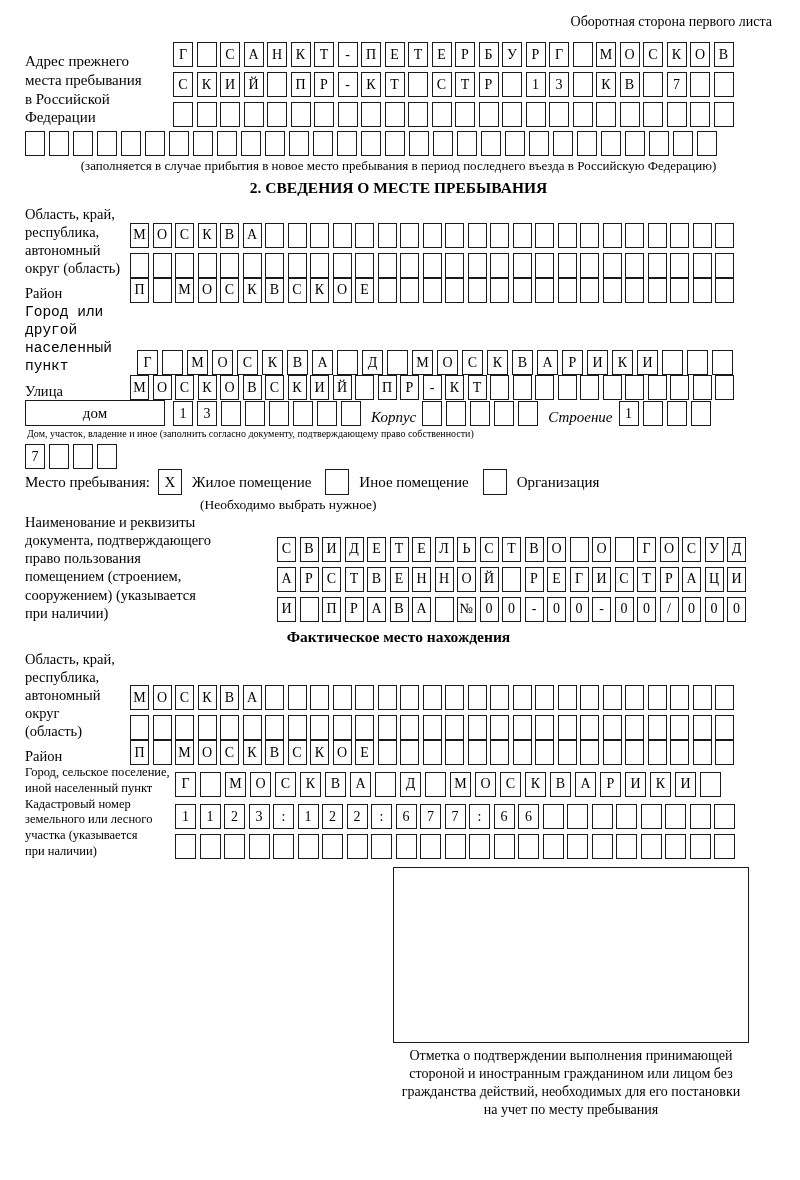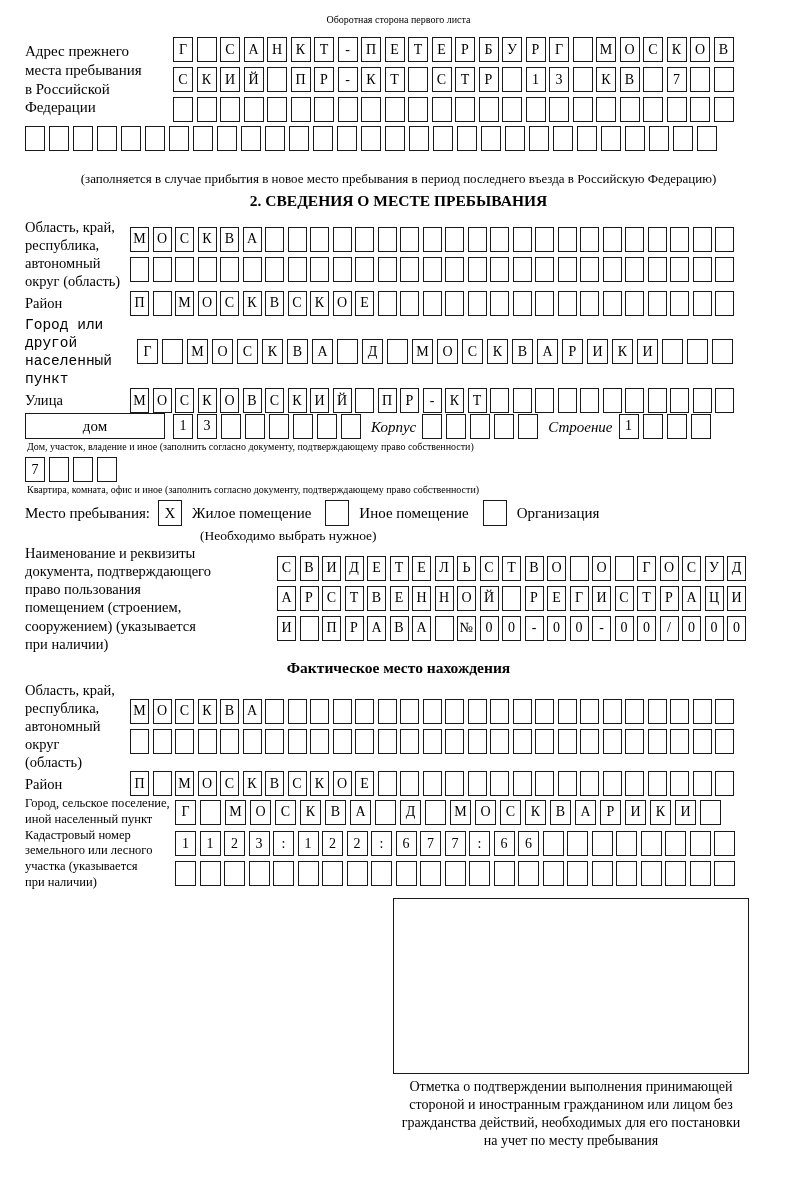--- a/index.html
+++ b/index.html
@@ -2,41 +2,41 @@
 <html><head>
 <meta charset="utf-8">
 <style>
   html,body{margin:0;padding:0;background:#fff;}
   .page{
     width:800px;height:1180px;box-sizing:border-box;position:relative;
     background:#fff;color:#000;
     font-family:"Liberation Serif","DejaVu Serif",serif;
     padding:14px 28px 0 25px;overflow:hidden;
   }
-  .hdr{text-align:center;font-size:10px;margin-bottom:12px;}
-  .row{display:flex;align-items:center;margin-bottom:0;}
+  .hdr{text-align:right;font-size:14px;margin-bottom:12px;}
+  .row{display:flex;align-items:flex-end;margin-bottom:0;}
   .lbl{font-size:14.5px;line-height:1.25;flex:none;}
   .ml{white-space:pre-line;}
   .w148{width:148px;font-size:15px;}
   .w105{width:105px;}
   .w112{width:112px;font-family:Liberation Mono, monospace;}
   .w252{width:252px;}
   .w150{width:150px;font-size:12.5px;}
   .cellrows{display:flex;flex-direction:column;gap:5px;}
   .cells{display:flex;gap:4px;flex:none;}
   .cells.g35{gap:3.5px;}
   .cell{
     flex:none;height:23px;border:1.6px solid #1a1a1a;background:#fff;
     display:flex;align-items:center;justify-content:center;
     font-size:14px;font-family:"Liberation Serif",serif;box-sizing:content-box;
   }
   .w17 .cell{width:17px;}
   .w18 .cell{width:18px;}
   .w19 .cell{width:19px;}
-  .caption{font-size:13px;text-align:center;margin:20px 0 5px;}
+  .caption{font-size:13px;text-align:center;margin:2px 0 5px;}
   .caption.left{text-align:left;font-size:10px;margin:2px 0 5px 2px;}
   .sec-title{font-weight:bold;font-size:15.5px;text-align:center;margin:4px 0 8px;}
   .framebox{
     border:1.6px solid #1a1a1a;height:26px;box-sizing:border-box;flex:none;
     display:flex;align-items:center;justify-content:center;font-size:15px;
   }
   .domw{width:140px;margin-right:8px;}
   .aptw{width:208px;margin-right:8px;}
   .inline-lbl{font-size:15px;flex:none;margin:3px 6px 0 10px;font-style:italic;}
   .stay{align-items:center;font-size:15px;margin-bottom:2px;}
@@ -378,21 +378,20 @@
   <div class="caption left">Дом, участок, владение и иное (заполнить согласно документу, подтверждающему право собственности)</div>
 
   <div class="row">
     <div class="cells w18">
         <span class="cell">7</span>
         <span class="cell"></span>
         <span class="cell"></span>
         <span class="cell"></span>
       </div>
   </div>
-  <div class="caption left">Квартира, комната, офис и иное (заполнить согласно документу, подтверждающему право собственности)</div>
 
   <div class="row stay">
     <span>Место пребывания:</span>
     <span class="chk first">
         <span>X</span>
       </span>
     <span>Жилое помещение</span>
     <span class="chk">
         <span></span>
       </span>

